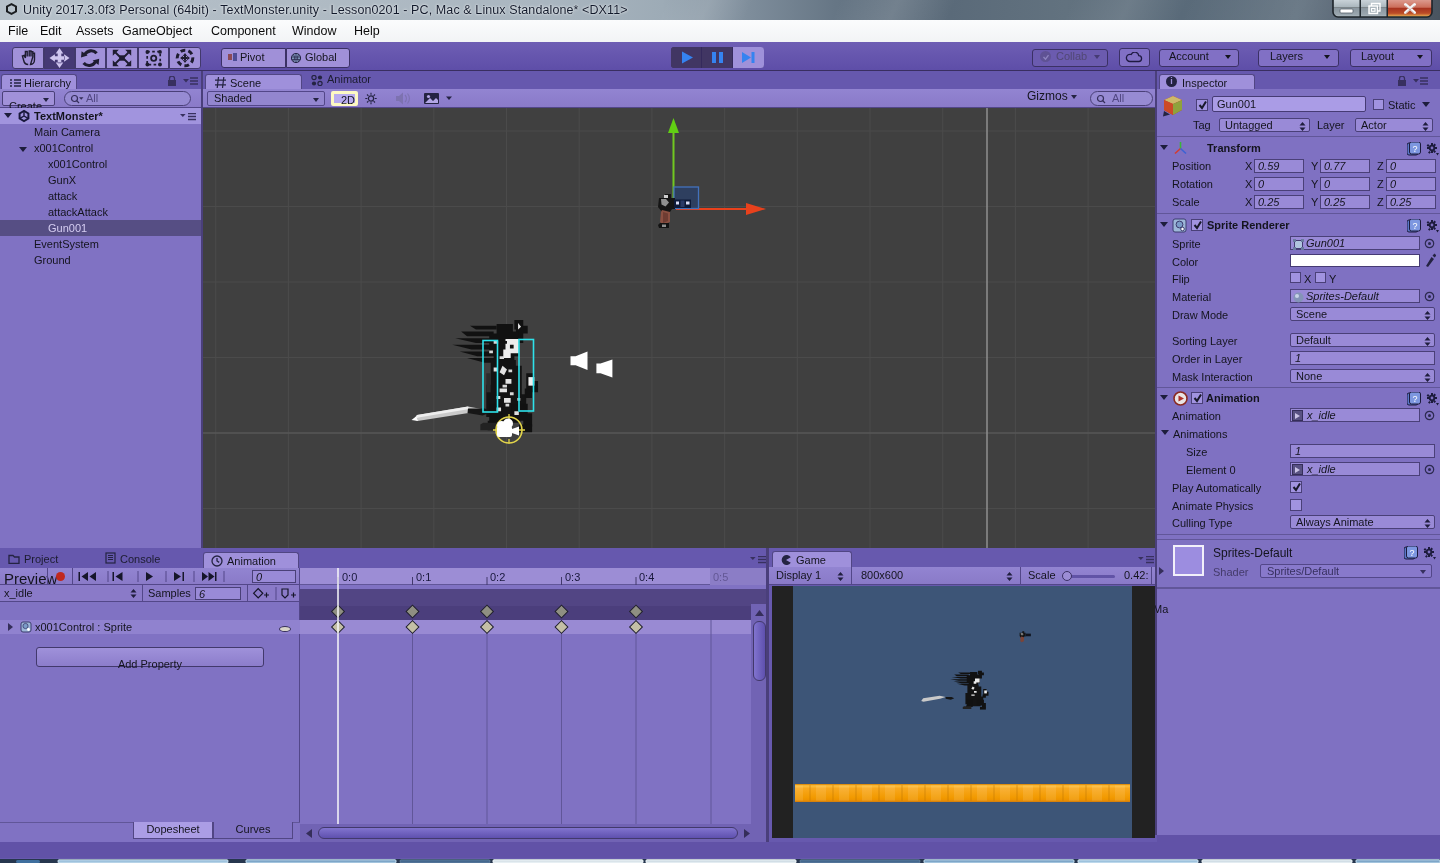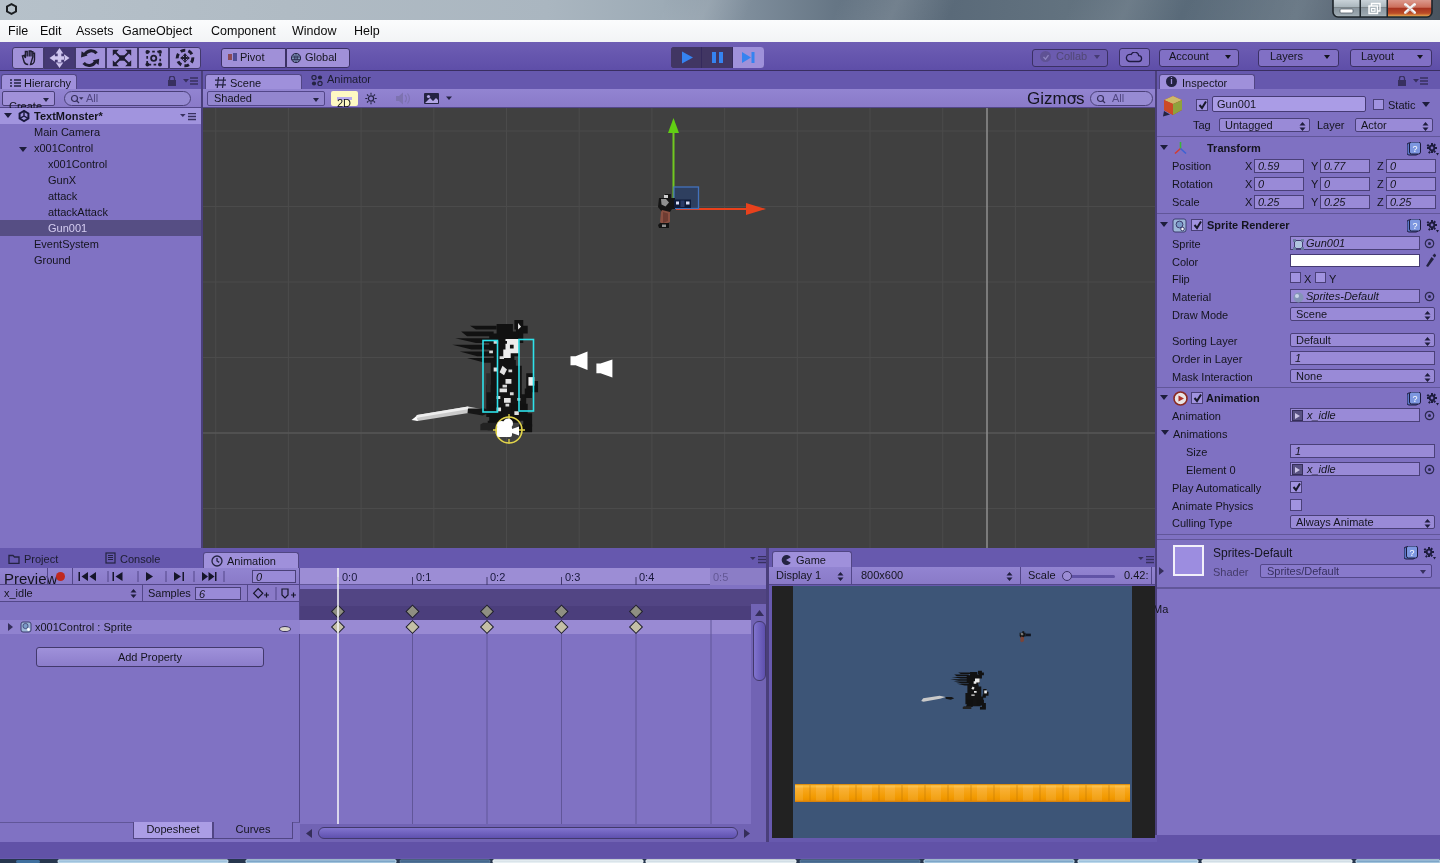--- a/index.html
+++ b/index.html
@@ -42,20 +42,21 @@
 .tri-r { width:0; height:0; border-top:4px solid transparent; border-bottom:4px solid transparent; border-left:5px solid #352e5a; }
 </style>
 </head>
 <body>
 <div id="root">
 
 <div id="titlebar" class="abs"></div>
 <svg class="abs" style="left:3px;top:2px" width="17" height="17" viewBox="0 0 17 17">
   <path d="M8.5 1 L14 4 v6 L8.5 13 L3 10 V4 Z M8.5 3.2 L5 5.1 v3.8 l3.5 1.9 3.5-1.9 V5.1Z" fill="#1a1d20" fill-rule="evenodd"></path>
 </svg>
+<div id="titletext" class="abs">Unity 2017.3.0f3 Personal (64bit) - TextMonster.unity - Lesson0201 - PC, Mac &amp; Linux Standalone* &lt;DX11&gt;</div>
 <svg class="abs" style="left:1330px;top:0" width="110" height="19" viewBox="0 0 110 19">
   <defs>
     <linearGradient id="wg" x1="0" y1="0" x2="0" y2="1">
       <stop offset="0" stop-color="#c9d2d8"></stop>
           <stop offset=".42" stop-color="#aab6bd"></stop>
       <stop offset=".5" stop-color="#879era" stop-opacity="1"></stop>
           <stop offset=".5" stop-color="#8b97a0"></stop>
       <stop offset=".85" stop-color="#9aa6ae"></stop>
           <stop offset="1" stop-color="#b2bec5"></stop>
     </linearGradient>
@@ -258,38 +259,38 @@
 <div class="abs" style="left:327px;top:73px;color:#1c1c30">Animator</div>
 <svg class="abs" style="left:1412px;top:74px" width="16" height="8" viewBox="0 0 16 8">
   <path d="M0 1 l2.8 3 2.8-3 Z" fill="#38305f"></path>
       <path d="M8 .5 h8 M8 3.5 h8 M8 6.5 h8" stroke="#38305f" stroke-width="1.5"></path>
 </svg>
 <div class="abs paneltool" style="left:203px;top:89px;width:952px;height:19px"></div>
 <div class="abs" style="left:207px;top:91px;width:118px;height:15px;background:#9386cf;border:1px solid #534789;border-radius:2px">
   <span style="position:absolute;left:6px;top:0">Shaded</span>
   <div style="position:absolute;right:5px;top:6px;border-left:3px solid transparent;border-right:3px solid transparent;border-top:4px solid #242342"></div>
 </div>
-<div class="abs" style="left:331px;top:91px;width:27px;height:15px;background:#b9acef;border:6px solid #fef9c3;border-radius:2px;text-align:left">2D</div>
+<div class="abs" style="left:331px;top:91px;width:27px;height:15px;background:#b9acef;border:3px solid #fef9c3;border-radius:2px;text-align:right">2D</div>
 <svg class="abs" style="left:364px;top:92px" width="110" height="13" viewBox="0 0 110 13">
   <circle cx="7" cy="6.5" r="2.6" fill="none" stroke="#242342" stroke-width="1.2"></circle>
   <g stroke="#242342" stroke-width="1.1">
         <path d="M7 .8 v2 M7 10.2 v2 M1.3 6.5 h2 M10.7 6.5 h2 M3 2.5 l1.4 1.4 M9.6 9.1 l1.4 1.4 M3 10.5 l1.4-1.4 M9.6 3.9 l1.4-1.4"></path>
       </g>
   <g transform="translate(32,0)" fill="#7d72b0">
         <path d="M0 4 h3 l4-3.4 v11.8 L3 9 H0 Z"></path>
         <path d="M9 3 a5 5 0 0 1 0 7 M11.5 1.5 a7.5 7.5 0 0 1 0 10" stroke="#7d72b0" fill="none" stroke-width="1.1"></path>
       </g>
   <g transform="translate(60,1)">
         <rect x="0" y="0" width="15" height="11" rx="1" fill="#242342"></rect>
         <circle cx="4.5" cy="3.5" r="1.6" fill="#b3a6e6"></circle>
         <path d="M1 10 L6 5 l3 3 3-3 2 2 v3 Z" fill="#b3a6e6"></path>
       </g>
   <path d="M82 4.5 l3 3.5 3-3.5 Z" fill="#242342"></path>
 </svg>
-<div class="abs" style="left:1025px;top:89px;width:60px;height:15px;font-size:17px">
+<div class="abs" style="left:1025px;top:89px;width:60px;height:15px;font-size:12px">
   <span style="position:absolute;left:2px;top:0">Gizmos</span>
   <div style="position:absolute;right:8px;top:6px;border-left:3px solid transparent;border-right:3px solid transparent;border-top:4px solid #242342"></div>
 </div>
 <div class="abs" style="left:1090px;top:91px;width:63px;height:15px;background:#978bd3;border:1px solid #4a4078;border-radius:8px">
   <svg style="position:absolute;left:5px;top:2px" width="14" height="11" viewBox="0 0 14 11">
     <circle cx="4.5" cy="4.5" r="3" fill="none" stroke="#352e5a" stroke-width="1.2"></circle>
     <path d="M6.7 6.7 L9 9" stroke="#352e5a" stroke-width="1.2"></path>
   </svg>
   <span style="position:absolute;left:21px;top:0;color:#514782">All</span>
 </div>
@@ -694,21 +695,21 @@
 <div class="abs" style="left:0;top:620px;width:300px;height:14px;background:#9082cf"></div>
 <div class="abs tri-r" style="left:8px;top:623px"></div>
 <svg class="abs" style="left:20px;top:621px" width="12" height="12" viewBox="0 0 12 12">
   <rect x="1" y="1" width="10" height="10" rx="2" fill="#9db7d8" stroke="#3d3c6e"></rect>
   <circle cx="5.5" cy="5" r="2.6" fill="#7b9cc8" stroke="#3d3c6e" stroke-width=".8"></circle>
   <circle cx="8.5" cy="8.5" r="1.4" fill="#fff"></circle>
 </svg>
 <div class="abs" style="left:35px;top:621px">x001Control : Sprite</div>
 <div class="abs" style="left:279px;top:626px;width:12px;height:6px;background:#d8d4c8;border:1px solid #352e5a;border-radius:50%"></div>
 
-<div class="abs" style="left:36px;top:647px;width:228px;height:20px;background:linear-gradient(#9f91da,#8c7dcb);border:1px solid #42396c;border-radius:3px;text-align:center;padding-top:3px">Add Property</div>
+<div class="abs" style="left:36px;top:647px;width:228px;height:20px;background:linear-gradient(#9f91da,#8c7dcb);border:1px solid #42396c;border-radius:3px;text-align:center;padding-top:10px">Add Property</div>
 
 <div class="abs" style="left:300px;top:568px;width:468px;height:17px;background:#9c8dd5;border-bottom:1px solid #615699"></div>
 <div class="abs" style="left:710px;top:568px;width:58px;height:17px;background:#8b7dc6"></div>
 <div class="abs" style="left:300px;top:585px;width:468px;height:4px;background:#8072c3"></div>
 <div class="abs" style="left:300px;top:589px;width:468px;height:17px;background:#524584"></div>
 <div class="abs" style="left:300px;top:606px;width:468px;height:14px;background:#4b3e7c"></div>
 <div class="abs" style="left:300px;top:620px;width:468px;height:14px;background:#998ad3"></div>
 <svg class="abs" style="left:300px;top:568px" width="468" height="274" viewBox="0 0 468 274">
 
   <g stroke="#42396c">

